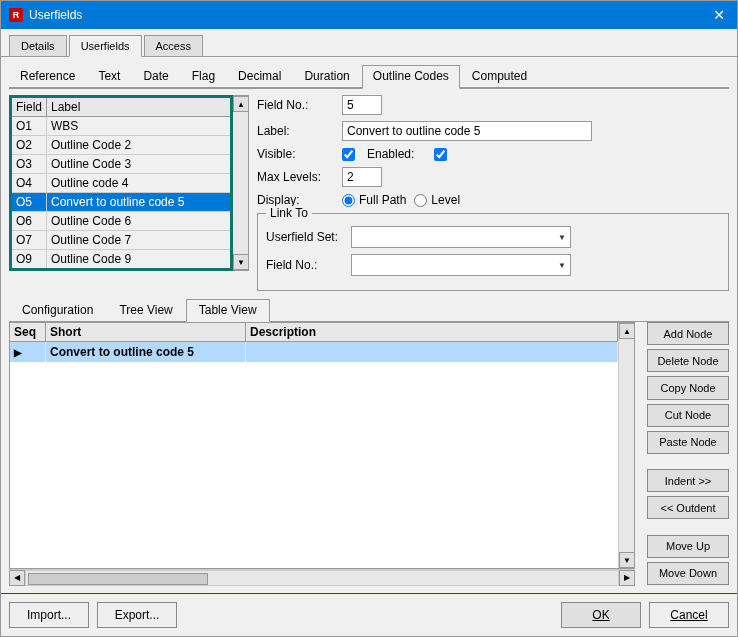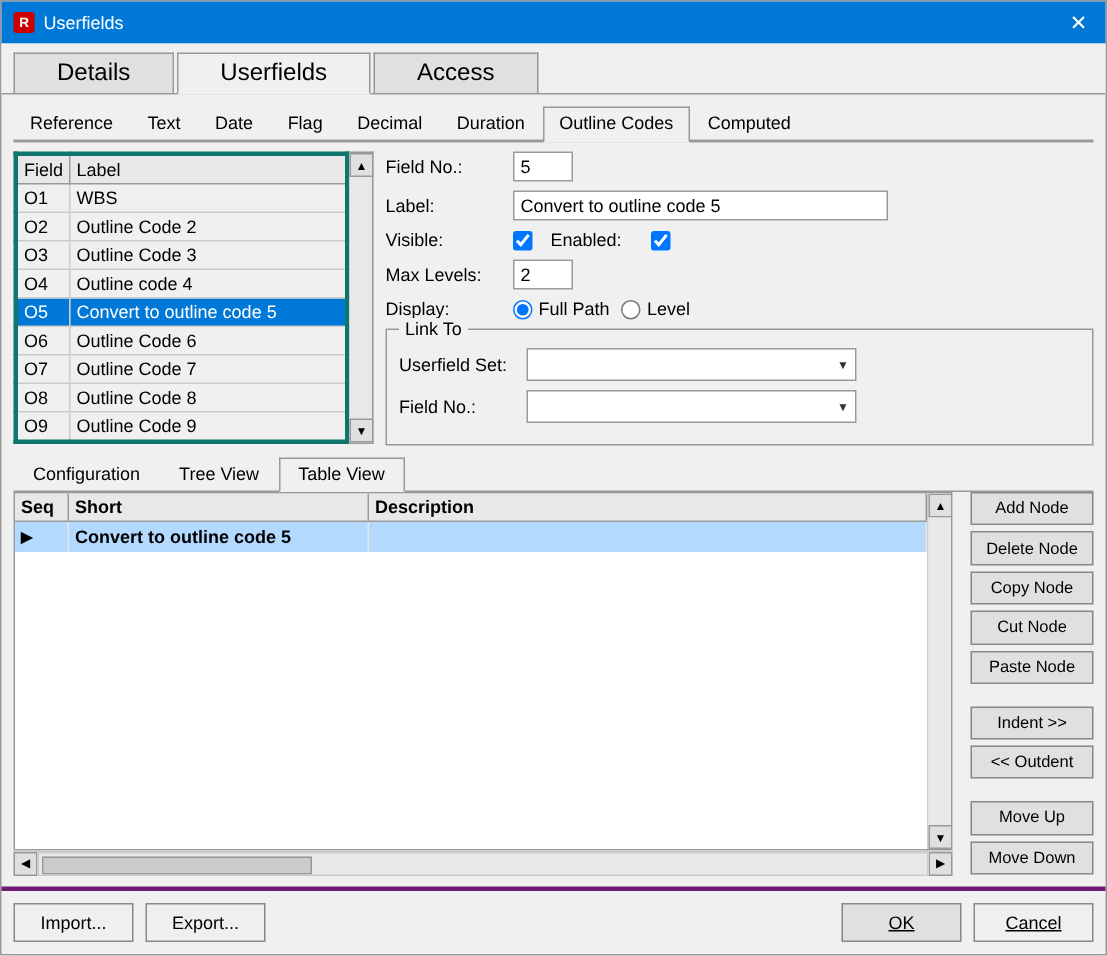--- a/index.html
+++ b/index.html
@@ -61,27 +61,27 @@
     
     .main-tabs {
       display: flex;
       padding: 6px 8px 0;
       background: #f0f0f0;
       border-bottom: 1px solid #999;
       flex-shrink: 0;
     }
     
     .main-tab {
-      padding: 4px 28px;
+      padding: 4px 11px;
       border: 1px solid #999;
       background: #e0e0e0;
       cursor: pointer;
       margin-right: 2px;
       border-bottom: none;
-      font-size: 16px;
+      font-size: 11px;
     }
     
     .main-tab.active {
       background: #f0f0f0;
       border-bottom: 1px solid #f0f0f0;
       margin-bottom: -1px;
       z-index: 1;
     }
     
     .content-area {
@@ -339,21 +339,21 @@
       justify-content: center;
     }
     
     .spacer { height: 8px; }
     
     .bottom-bar {
       display: flex;
       justify-content: space-between;
       align-items: center;
       padding: 8px 8px 8px;
-      border-top: 3px solid #701a75;
+      border-top: 1px solid #701a75;
       flex-shrink: 0;
       gap: 44px;
     }
     
     .bottom-bar-left {
       display: flex;
       gap: 8px;
     }
     
     .bottom-bar-right {
@@ -506,24 +506,20 @@
                 <td>O5</td>
                 <td>Convert to outline code 5</td>
               </tr>
               <tr>
                 <td>O6</td>
                 <td>Outline Code 6</td>
               </tr>
               <tr>
                 <td>O7</td>
                 <td>Outline Code 7</td>
-              </tr>
-              <tr>
-                <td>O8</td>
-                <td>Outline Code 8</td>
               </tr>
               <tr>
                 <td>O9</td>
                 <td>Outline Code 9</td>
               </tr>
             </tbody>
           </table>
           <div class="table-scroll-bar">
             <div class="scrollbar-btn">▲</div>
             <div class="scrollbar-track"></div>

